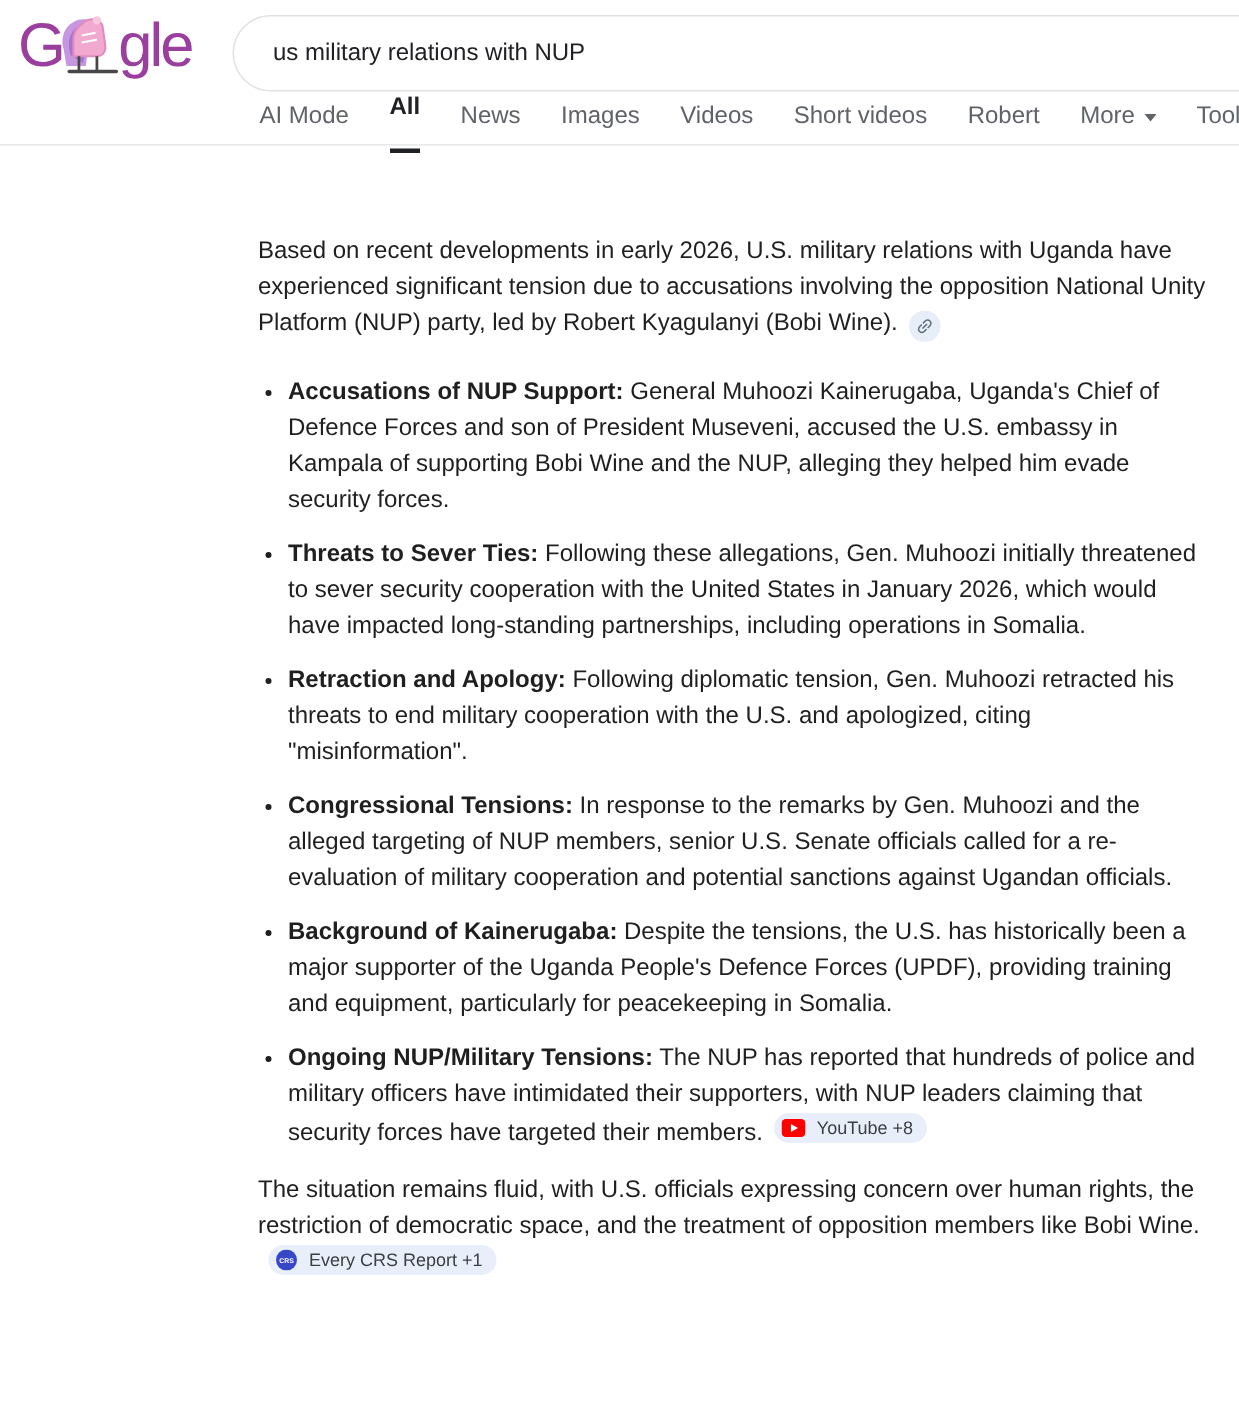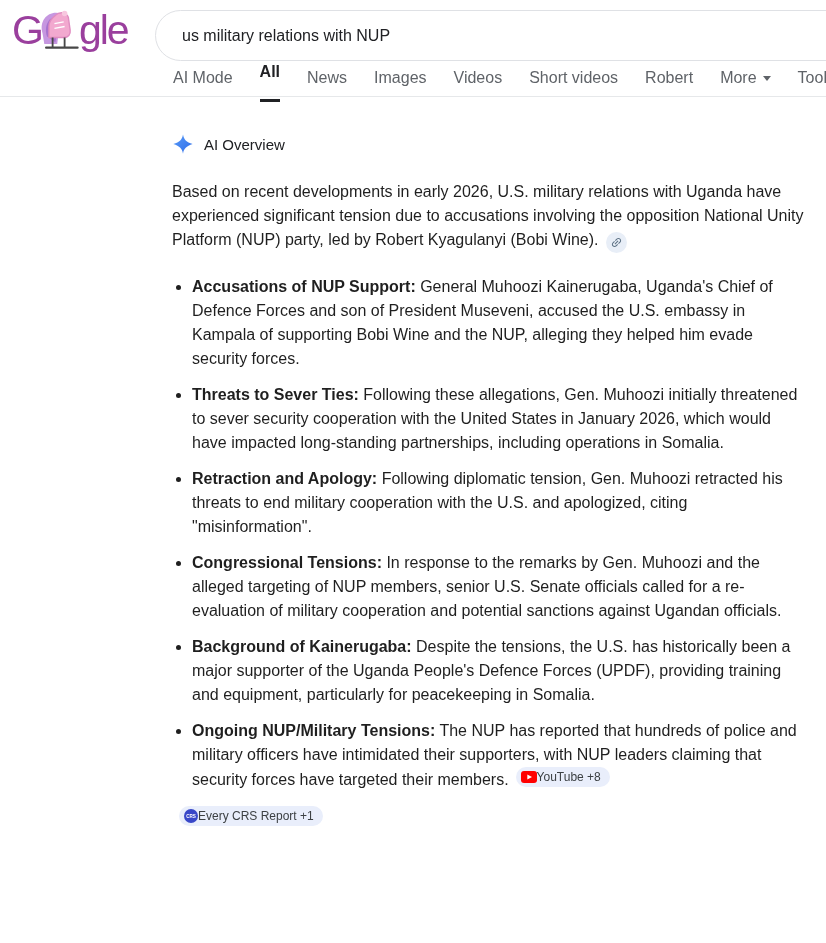--- a/index.html
+++ b/index.html
@@ -40,21 +40,21 @@
   .bullets{margin:22px 0 0 0;padding:0 0 0 20px;max-width:642px;}
   .bullets li{font-size:16px;line-height:24px;margin-bottom:12px;}
   .bullets li:last-child{margin-bottom:8px;}
   .lead{font-weight:700;}
   .outro{margin-top:14px;}
   .link-chip{
     display:inline-flex;width:21px;height:21px;border-radius:50%;background:#e8eef7;
     align-items:center;justify-content:center;vertical-align:-4px;margin-left:7px;cursor:pointer;
   }
   .badge{
-    display:inline-flex;align-items:center;gap:0;background:var(--badge-bg);
+    display:inline-flex;align-items:center;gap:8px;background:var(--badge-bg);
     border-radius:10px;padding:3px 9px 3px 5px;font-size:12px;color:#3c4043;
     vertical-align:2px;margin-left:7px;cursor:pointer;white-space:nowrap;line-height:14px;
   }
   .badge .b-icon{display:inline-flex;align-items:center;}
 </style>
 </head>
 <body>
 
 <div class="page">
   <header class="header">
@@ -110,32 +110,20 @@
     <span class="caret"></span>
   </div>
         <div class="tab">
     <span class="tab-label">Tools</span>
     <span class="caret"></span>
   </div>
       </nav>
   </header>
 
   <main class="content">
-    <div class="ai-head">
-      <svg width="22" height="22" viewBox="0 0 24 24">
-        <defs>
-          <linearGradient id="sg" x1="0" y1="0" x2="1" y2="1">
-            <stop offset="0" stop-color="#5a9cf8"></stop>
-              <stop offset="1" stop-color="#2c6be8"></stop>
-          </linearGradient>
-        </defs>
-        <path d="M12 1.5c.9 5.5 3.6 8.2 10.5 10.5-6.9 2.3-9.6 5-10.5 10.5C11.1 17 8.4 14.3 1.5 12 8.4 9.7 11.1 7 12 1.5z" fill="url(#sg)"></path>
-      </svg>
-      <span>AI Overview</span>
-    </div>
 
     <p class="para intro"><span>Based on recent developments in early 2026, U.S. military relations with Uganda have experienced significant tension due to accusations involving the opposition National Unity Platform (NUP) party, led by Robert Kyagulanyi (Bobi Wine).</span><span class="link-chip">
           <svg width="13" height="13" viewBox="0 0 24 24">
             <g transform="rotate(-45 12 12)">
               <path fill="#5d7285" d="M3.9 12c0-1.71 1.39-3.1 3.1-3.1h4V7H7c-2.76 0-5 2.24-5 5s2.24 5 5 5h4v-1.9H7c-1.71 0-3.1-1.39-3.1-3.1zM8 13h8v-2H8v2zm9-6h-4v1.9h4c1.71 0 3.1 1.39 3.1 3.1s-1.39 3.1-3.1 3.1h-4V17h4c2.76 0 5-2.24 5-5s-2.24-5-5-5z"></path>
             </g>
           </svg>
         </span></p>
 
 
@@ -149,21 +137,21 @@
               <span class="b-icon">
                 <svg width="16" height="12" viewBox="0 0 16 12">
                   <rect width="16" height="12" rx="3" fill="var(--youtube-red)"></rect>
                   <path d="M6.3 3.4 L11 6 L6.3 8.6 Z" fill="#fff"></path>
                 </svg>
               </span>
               <span class="badge-label">YouTube +8</span>
             </span></span></li>
       </ul>
 
-    <p class="para outro"><span class="badge-slot"><span class="badge">
+    <p class="para outro"><span>The situation remains fluid, with U.S. officials expressing concern over human rights, the restriction of democratic space, and the treatment of opposition members like Bobi Wine.</span><span class="badge-slot"><span class="badge">
             <span class="b-icon">
               <svg width="14" height="14" viewBox="0 0 14 14">
                 <circle cx="7" cy="7" r="7" fill="var(--crs-blue)"></circle>
                 <text x="7" y="9.2" font-size="4.6" fill="#fff" text-anchor="middle" font-weight="bold" font-family="sans-serif">CRS</text>
               </svg>
             </span>
             <span class="badge-label">Every CRS Report +1</span>
           </span></span></p>
   </main>
 </div>

